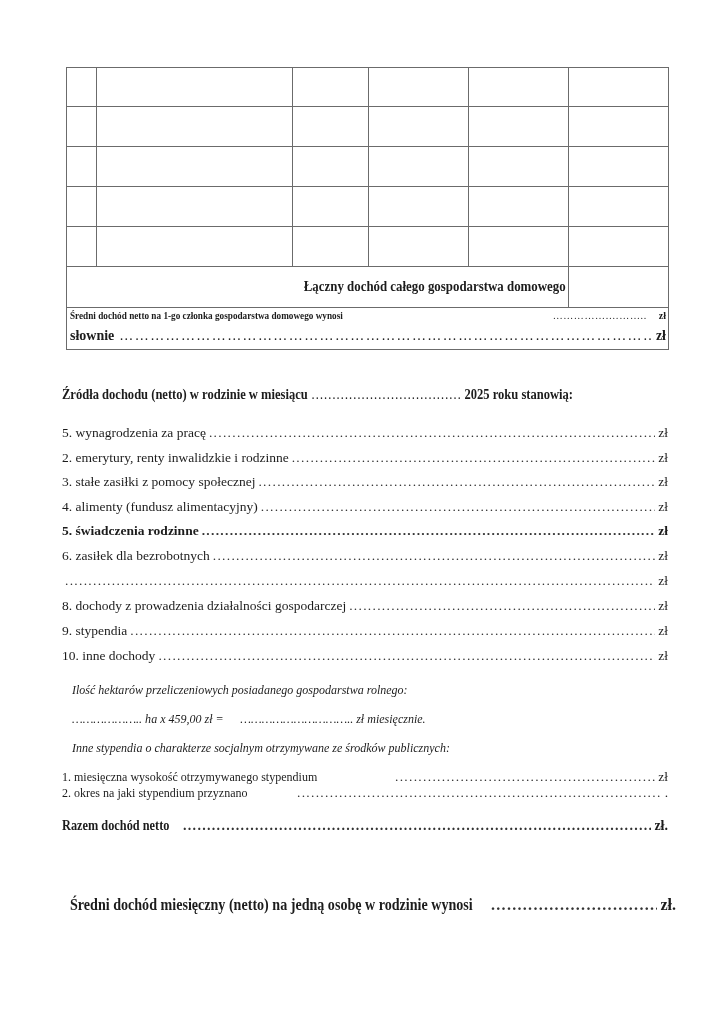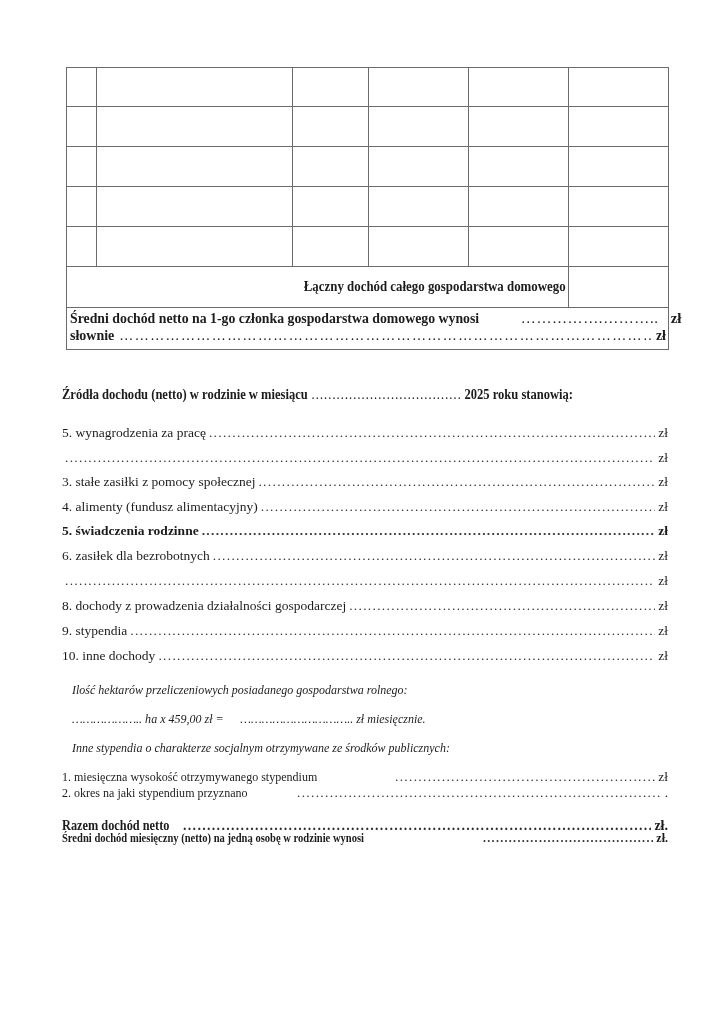--- a/index.html
+++ b/index.html
@@ -84,21 +84,21 @@
   <div class="cell" style="left:293px; top:227px; width:75px; height:39px;"></div>
   <div class="cell" style="left:369px; top:227px; width:99px; height:39px;"></div>
   <div class="cell" style="left:469px; top:227px; width:99px; height:39px;"></div>
   <div class="cell" style="left:569px; top:227px; width:99px; height:39px;"></div>
 
   <div class="cell bold" style="left:67px; top:267px; width:499px; height:40px; text-align:right; line-height:40px; font-size:14px;">
     <span class="cond" style="transform:scaleX(0.92); transform-origin:right center;">Łączny dochód całego gospodarstwa domowego</span>
   </div>
   <div class="cell" style="left:569px; top:267px; width:99px; height:40px;"></div>
 
-  <div class="cell bold" style="left:70px; top:310px; width:596px; height:18px; font-size:15px; display:flex; align-items:baseline; white-space:nowrap;">
+  <div class="cell bold" style="left:70px; top:310px; width:596px; height:18px; font-size:10px; display:flex; align-items:baseline; white-space:nowrap;">
     <span style="flex:1 1 auto;">
       <span class="cond" style="transform:scaleX(0.92);">Średni dochód netto na 1-go członka gospodarstwa domowego wynosi</span>
     </span>
     <span style="flex:0 0 auto; margin-left:6px; font-weight:normal; letter-spacing:0.6px;">…………….………..</span>
     <span style="flex:0 0 auto; margin-left:12px;">zł</span>
   </div>
   <div class="cell bold" style="left:70px; top:328px; width:596px; height:18px; font-size:14px; display:flex; align-items:baseline; white-space:nowrap;">
     <span style="flex:0 0 auto;">słownie</span>
     <span style="flex:1 1 auto; overflow:hidden; margin:0 2px 0 5px; font-weight:normal; letter-spacing:1.4px;">………………………………………………………………………………………………………………………………………………………………………………</span>
     <span style="flex:0 0 auto;">zł</span>
@@ -113,20 +113,21 @@
   </span>
 </div>
 
 <div>
   <div class="row-line" style="top:425px;">
     <span class="lbl">5. wynagrodzenia za pracę</span>
     <span class="dots"></span>
     <span class="unit">zł</span>
   </div>
   <div class="row-line" style="top:450px;">
+    <span class="lbl">2. emerytury, renty inwalidzkie i rodzinne</span>
     <span class="dots"></span>
     <span class="unit">zł</span>
   </div>
   <div class="row-line" style="top:474px;">
     <span class="lbl">3. stałe zasiłki z pomocy społecznej</span>
     <span class="dots"></span>
     <span class="unit">zł</span>
   </div>
   <div class="row-line" style="top:499px;">
     <span class="lbl">4. alimenty (fundusz alimentacyjny)</span>
@@ -189,17 +190,17 @@
   <span class="lbl"><span class="cond" style="transform:scaleX(0.89); width:232px;">2. okres na jaki stypendium przyznano</span></span>
   <span class="dots"></span>
   <span class="unit">.</span>
 </div>
 
 <div class="row-line bold" style="top:818px; font-size:14px;">
   <span class="lbl"><span class="cond" style="transform:scaleX(0.88); width:118px;">Razem dochód netto</span></span>
   <span class="dots"></span>
   <span class="unit">zł.</span>
 </div>
-<div class="row-line bold" style="top:831px; font-size:12px;">
+<div class="row-line bold" style="top:896px; font-size:16px;margin-left:8px;">
   <span class="lbl"><span class="cond" style="transform:scaleX(0.88); width:418px;">Średni dochód miesięczny (netto) na jedną osobę w rodzinie wynosi</span></span>
   <span class="dots"></span>
   <span class="unit">zł.</span>
 </div>
 
 </body></html>

